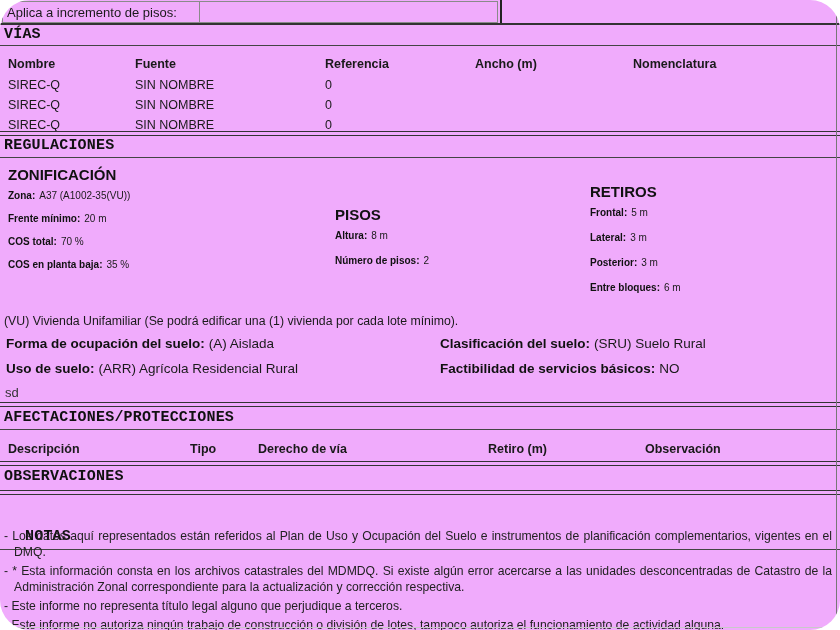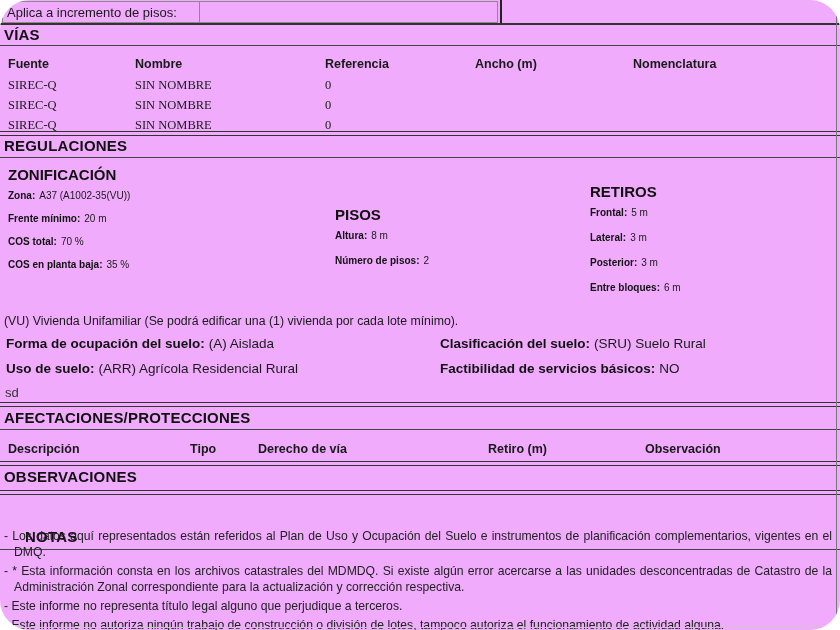--- a/index.html
+++ b/index.html
@@ -14,28 +14,28 @@
   .bottom-faint { position:absolute; left:0; right:0; top:627px; height:1px; background:#c9c9c9; }
 
   
   .top-form { position:absolute; top:1px; left:2px; width:496px; height:22px; border:1px solid #8a8a8a; display:flex; }
   .top-form .label-cell { width:197px; border-right:1px solid #8a8a8a; font-size:13px; padding:3px 4px 0 4px; white-space:nowrap; }
   .top-form .input-cell { flex:1; }
   .top-form input { width:100%; height:100%; border:none; outline:none; font:13px "Liberation Sans", sans-serif; padding:0 4px; background:transparent; }
   .top-thick-sep { position:absolute; left:500px; top:0; width:2px; height:24px; background:#222; }
 
   
-  .sec-header { position:absolute; left:0; right:0; font-size:15px; font-weight:bold; color:#111; padding-left:4px; letter-spacing:0.2px; }
+  .sec-header { position:absolute; left:0; right:0; font-size:15px; font-weight:bold; color:#111; padding-left:4px; letter-spacing:0.2px;font-family:Liberation Mono, monospace; }
   .sec-header.with-rule { border-bottom:1px solid #444; }
 
   
   .vias-table { position:absolute; left:8px; right:6px; top:54px; display:grid;
     grid-template-columns:127px 190px 150px 158px 1fr; font-size:12.5px; }
   .vias-table .th { font-weight:bold; height:22px; padding-top:3px; }
-  .vias-table .td { height:20px; padding-top:2px;font-family:Liberation Serif, serif; }
+  .vias-table .td { height:20px; padding-top:2px; }
 
   
   .reg-zone { position:absolute; left:8px; top:166px; }
   .reg-pisos { position:absolute; left:335px; top:206px; }
   .reg-retiros { position:absolute; left:590px; top:183px; }
   .reg-col-title { font-size:15px; font-weight:bold; color:#111; margin-bottom:7px; }
   .reg-item { font-size:10px; height:23px; white-space:nowrap; }
   .reg-pisos .reg-item, .reg-retiros .reg-item { height:25px; }
   .lbl { font-weight:bold; color:#111; margin-right:4px; }
 
@@ -67,22 +67,22 @@
     <div class="input-cell">
       <input type="text" value="" style="">
     </div>
   </div>
   <div class="top-thick-sep"></div>
   <div class="rule-heavy" style="top:23px;"></div>
 
   <div class="sec-header with-rule" style="top:26px; height:20px;">VÍAS</div>
 
   <div class="vias-table">
+    <div class="th">Nombre</div>
     <div class="th">Fuente</div>
-    <div class="th">Nombre</div>
     <div class="th">Referencia</div>
     <div class="th">Ancho (m)</div>
     <div class="th">Nomenclatura</div>
 
     <div class="td">SIREC-Q</div>
     <div class="td">SIN NOMBRE</div>
     <div class="td">0</div>
     <div class="td"></div>
     <div class="td"></div>
 

